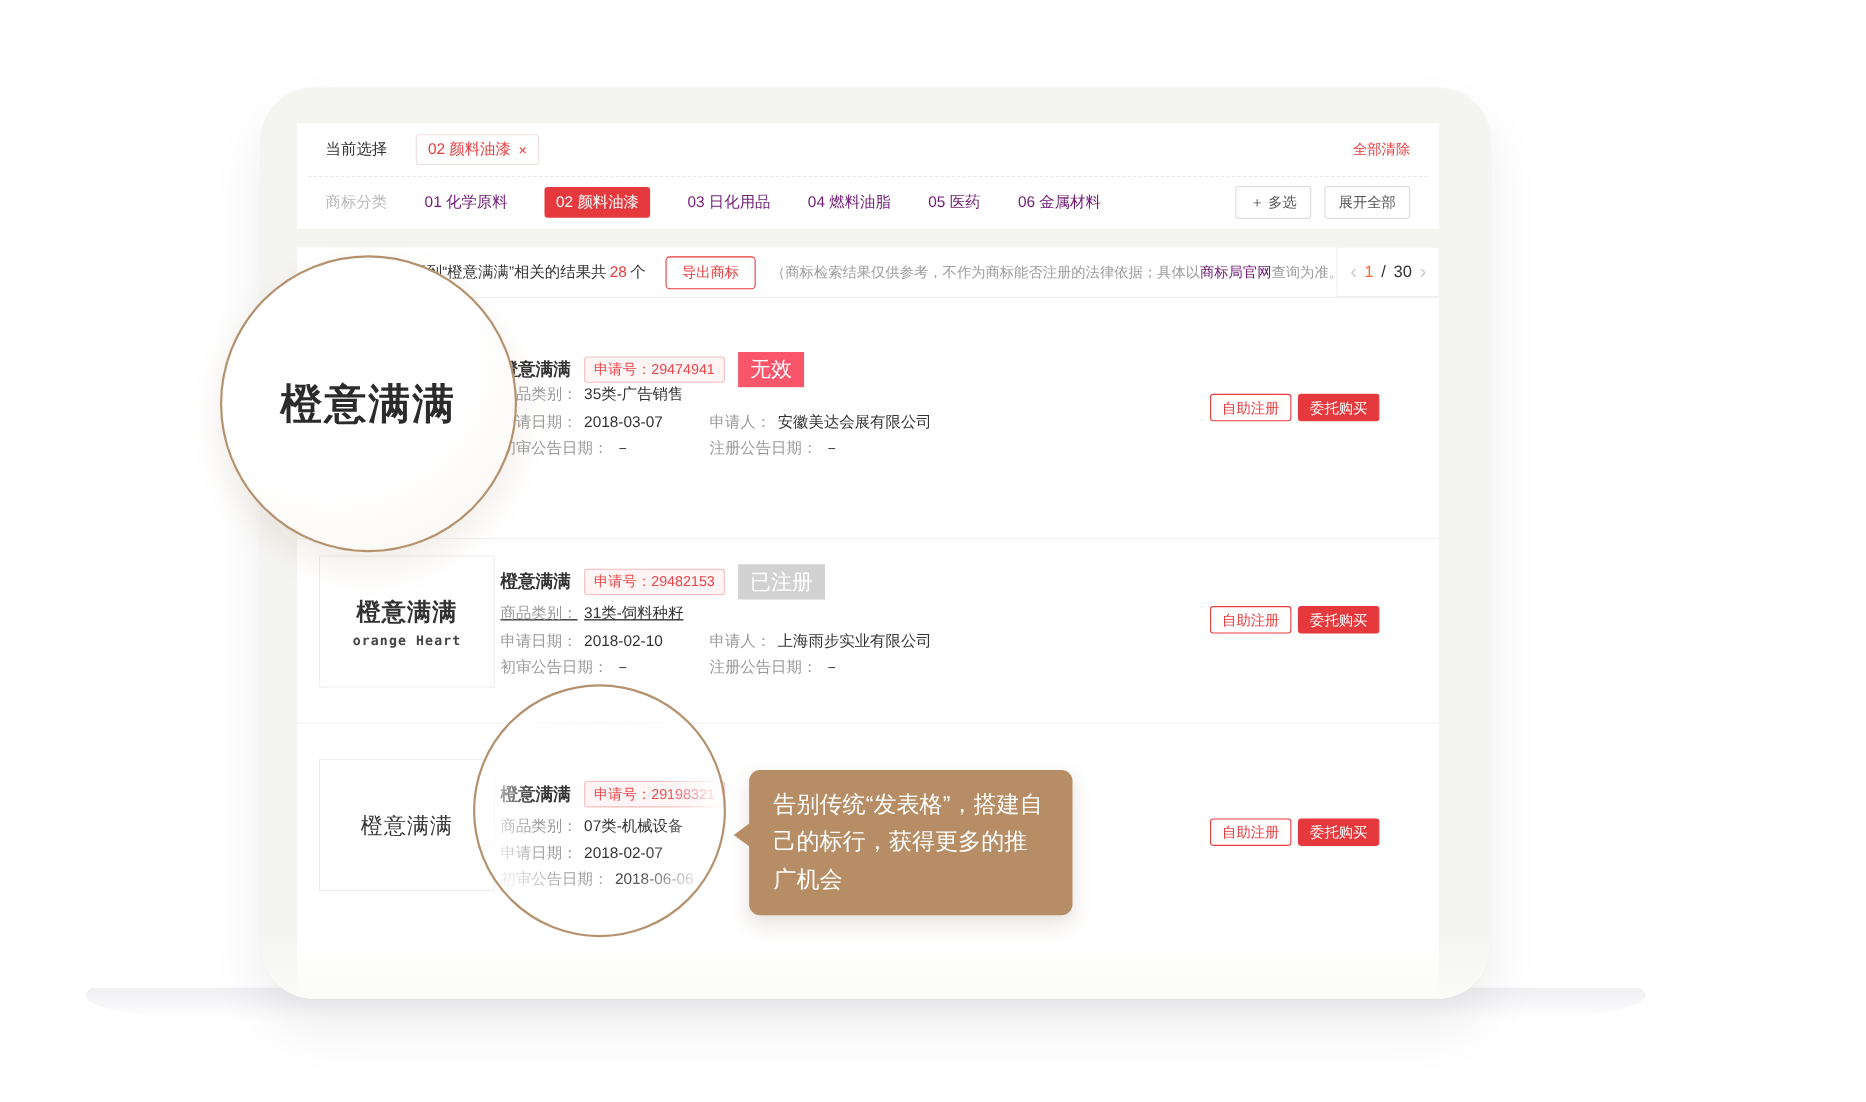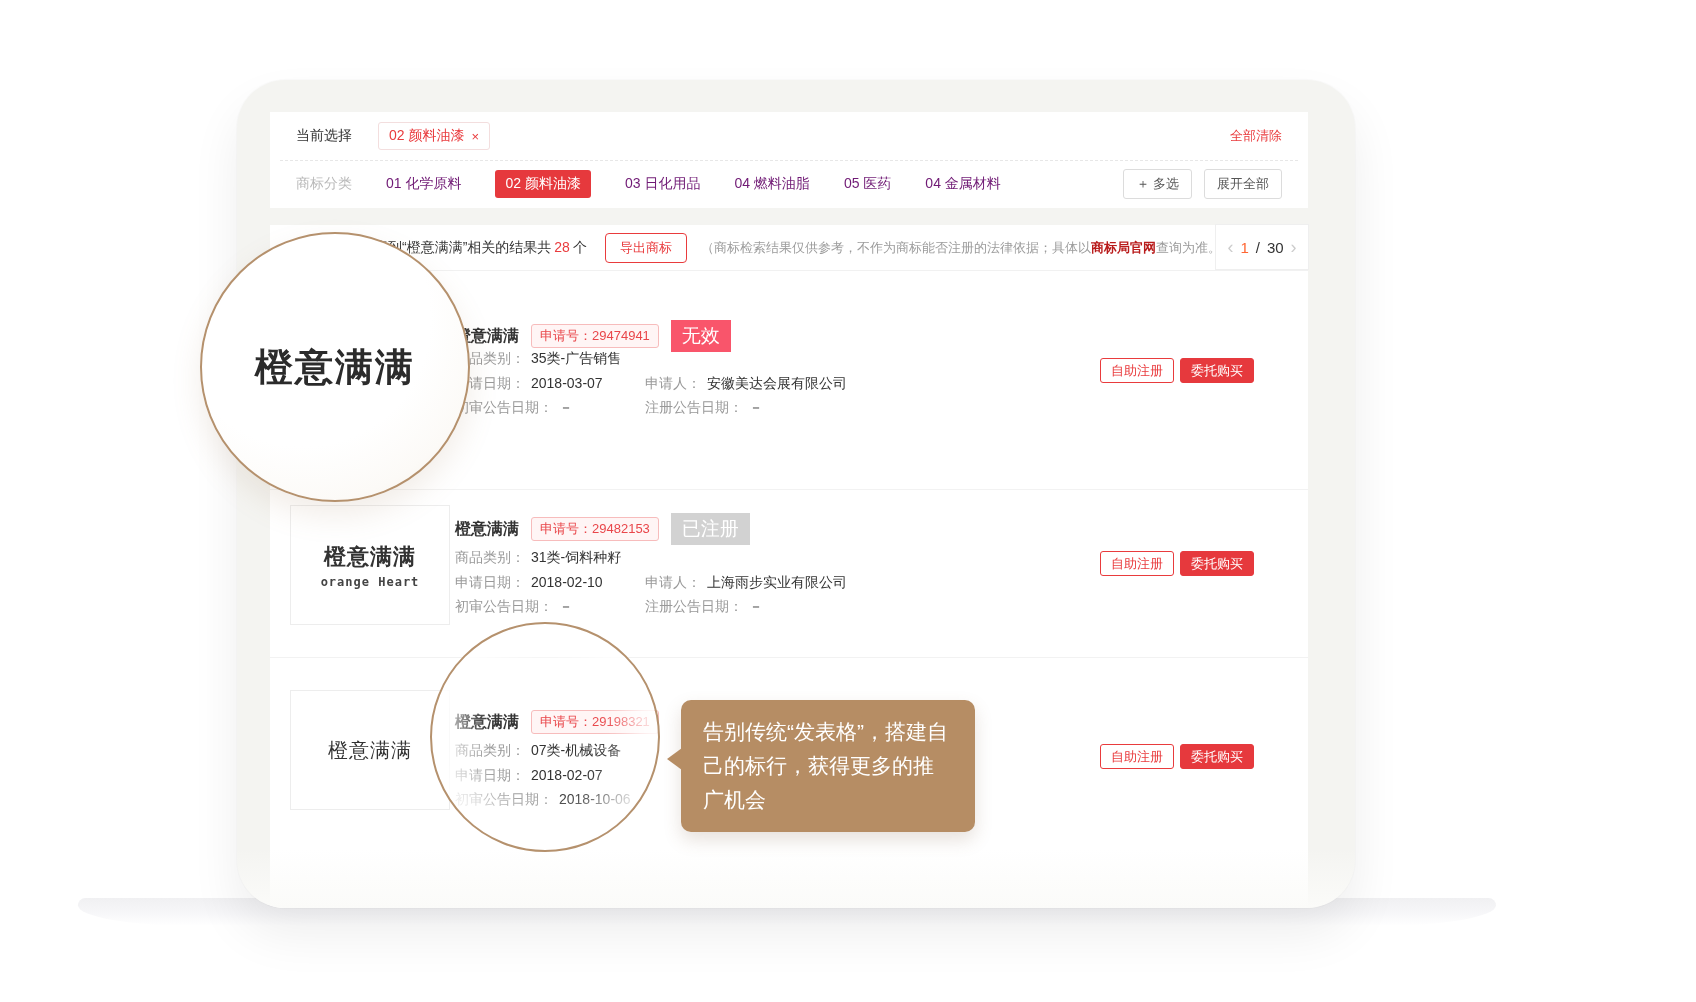--- a/index.html
+++ b/index.html
@@ -42,21 +42,21 @@
 
   
   .results-panel { top:145px; height:683px; }
   .res-header { position:relative; height:46px; border-bottom:1px solid #f1f1f1;
     display:flex; align-items:center; padding-left:20px; }
   .res-text { font-size:14px; color:#333; white-space:nowrap; }
   .res-count { color:#e93b3d; padding:0 3px; }
   .export-btn { margin-left:18px; border:1px solid #e93b3d; color:#e93b3d; background:#fff;
     font-size:13px; padding:5px 14px; border-radius:4px; cursor:pointer; font-family:inherit; white-space:nowrap; }
   .disclaimer { margin-left:14px; font-size:13px; color:#9c9c9c; white-space:nowrap; }
-  .disc-link { color:#b91c1c; font-weight:bold; cursor:pointer; }
+  .disc-link { color:#701a75; font-weight:normal; cursor:pointer; }
   .pager { position:absolute; right:-1px; top:-1px; width:94px; height:46px; background:#fff;
     border:1px solid #efefef; display:flex; align-items:center; justify-content:center; gap:7px;
     font-size:15px; }
   .pg-arrow { color:#ccc; font-size:18px; line-height:1; cursor:pointer; }
   .pg-cur { color:#ff6633; }
   .pg-sep, .pg-total { color:#333; }
 
   
   .row { position:absolute; left:0; width:1038px; }
   .row-b { border-bottom:1px solid #f2f2f2; }
@@ -81,21 +81,21 @@
   .appno { margin-left:12px; font-size:13px; color:#e9464a; border:1px solid #f7bcbc;
     background:#fff5f5; padding:2px 8px; border-radius:3px; }
   .badge { margin-left:12px; font-size:19px; color:#fff; padding:3px 11px; border-radius:0; }
   .badge-invalid { background:#f9556b; }
   .badge-registered { background:#d2d2d2; }
 
   .d-line { position:absolute; left:185px; font-size:14px; white-space:nowrap; }
   .dl { color:#999; } .dv { color:#333; margin-left:6px; }
   .col2 { position:absolute; left:190px; white-space:nowrap; }
   .row1 .ln2 { top:79px; }  .row1 .ln3 { top:104px; } .row1 .ln4 { top:128px; }
-  .row2 .ln2 { top:59px; }  .row2 .ln3 { top:84px; }  .row2 .ln4 { top:108px; }
+  .row2 .ln2 { top:59px;text-decoration:underline; }  .row2 .ln3 { top:84px; }  .row2 .ln4 { top:108px; }
   .row3 .ln2 { top:84px; }  .row3 .ln3 { top:109px; } .row3 .ln4 { top:133px; }
 
   .btn-outline, .btn-solid { position:absolute; width:74px; height:25px; font-size:13px;
     border-radius:3px; cursor:pointer; font-family:inherit; line-height:1; }
   .btn-outline { left:830px; border:1px solid #e93b3d; color:#e93b3d; background:#fff; }
   .btn-solid   { left:910px; border:1px solid #e6393d; background:#e6393d; color:#fff; }
   .row1 .rbtn { top:87px; } .row2 .rbtn { top:61px; } .row3 .rbtn { top:86px; }
 
   
   .lens { position:absolute; border:2px solid #b5916d; border-radius:50%; z-index:5; }
@@ -136,21 +136,21 @@
         <span class="clear-all">全部清除</span>
       </div>
       <div class="f-dash"></div>
       <div class="f-row f-row2">
         <span class="f-label dim">商标分类</span>
         <span class="cat">01 化学原料</span>
         <span class="cat sel">02 颜料油漆</span>
         <span class="cat">03 日化用品</span>
         <span class="cat">04 燃料油脂</span>
         <span class="cat">05 医药</span>
-        <span class="cat">04 金属材料</span>
+        <span class="cat">06 金属材料</span>
         <span class="f-spacer"></span>
         <button class="f-btn">＋ 多选</button>
         <button class="f-btn">展开全部</button>
       </div>
     </div>
 
     <div class="panel results-panel">
       <div class="res-header">
         <span class="res-text"><span>当前分类下检索到“橙意满满”相关的结果共</span><span class="res-count">28</span><span>个</span></span>
         <button class="export-btn">导出商标</button>
@@ -204,21 +204,21 @@
       <div class="row row3">
         <div class="mark-card">
           <div class="mark-main">橙意满满</div>
         </div>
         <div class="d-line1">
           <span class="d-name">橙意满满</span>
           <span class="appno"><span>申请号：</span><span>29198321</span></span>
         </div>
         <div class="d-line ln2"><span class="dl">商品类别：</span><span class="dv">07类-机械设备</span></div>
         <div class="d-line ln3"><span class="dl">申请日期：</span><span class="dv">2018-02-07</span></div>
-        <div class="d-line ln4"><span class="dl">初审公告日期：</span><span class="dv">2018-10-06</span></div>
+        <div class="d-line ln4"><span class="dl">初审公告日期：</span><span class="dv">2018-06-06</span></div>
         <button class="btn-outline rbtn">自助注册</button>
         <button class="btn-solid rbtn">委托购买</button>
       </div>
     </div>
   </div>
 
   <div class="lens lens1">
     <span class="lens1-text">橙意满满</span>
   </div>
   <div class="lens lens2"></div>

